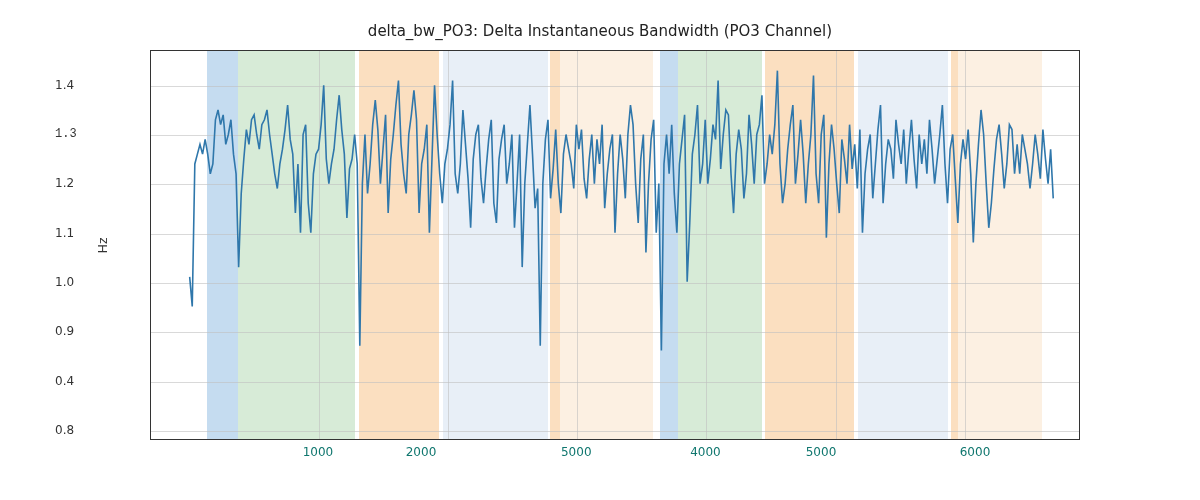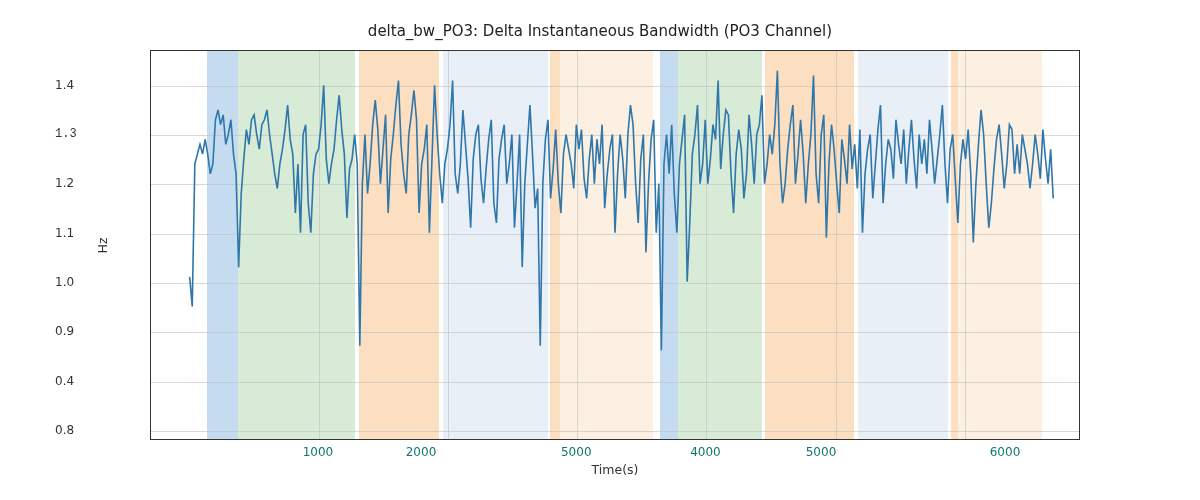--- a/index.html
+++ b/index.html
@@ -158,31 +158,30 @@
       <path id="trace-path" class="trace" d="M38.75 227.09 L41.33 256.71 L43.92 113.54 L46.50 103.67 L49.08 93.80 L51.67 103.67 L54.25 88.86 L56.83 103.67 L59.42 123.42 L62.00 113.54 L64.58 69.11 L67.17 59.24 L69.75 74.05 L72.33 64.18 L74.92 93.80 L77.50 83.92 L80.08 69.11 L82.67 103.67 L85.25 123.42 L87.83 217.22 L90.42 143.16 L93.00 108.61 L95.58 78.99 L98.17 93.80 L100.75 69.11 L103.33 64.18 L105.92 83.92 L108.50 98.73 L111.08 74.05 L113.67 69.11 L116.25 59.24 L118.83 83.92 L121.42 103.67 L124.00 123.42 L126.58 138.23 L129.17 113.54 L131.75 98.73 L134.33 78.99 L136.92 54.30 L139.50 88.86 L142.08 103.67 L144.67 162.91 L147.25 113.54 L149.83 182.66 L152.42 83.92 L155.00 74.05 L157.58 153.04 L160.17 182.66 L162.75 123.42 L165.33 103.67 L167.92 98.73 L170.50 74.05 L173.08 34.56 L175.67 108.61 L178.25 133.29 L180.83 113.54 L183.42 98.73 L186.00 69.11 L188.58 44.43 L191.17 78.99 L193.75 103.67 L196.33 167.85 L198.92 118.48 L201.50 108.61 L204.08 83.92 L206.67 113.54 L209.25 296.20 L211.83 133.29 L214.42 83.92 L217.00 143.16 L219.58 113.54 L222.17 74.05 L224.75 49.37 L227.33 78.99 L229.92 133.29 L232.50 98.73 L235.08 64.18 L237.67 162.91 L240.25 108.61 L242.83 83.92 L245.42 54.30 L248.00 29.62 L250.58 93.80 L253.17 123.42 L255.75 143.16 L258.33 83.92 L260.92 64.18 L263.50 39.49 L266.08 69.11 L268.67 162.91 L271.25 113.54 L273.83 98.73 L276.42 74.05 L279.00 182.66 L281.58 108.61 L284.17 34.56 L286.75 83.92 L289.33 123.42 L291.92 153.04 L294.50 113.54 L297.08 98.73 L299.67 74.05 L302.25 29.62 L304.83 123.42 L307.42 143.16 L310.00 113.54 L312.58 59.24 L315.17 93.80 L317.75 128.35 L320.33 177.72 L322.92 108.61 L325.50 83.92 L328.08 74.05 L330.67 128.35 L333.25 153.04 L335.83 118.48 L338.42 88.86 L341.00 69.11 L343.58 153.04 L346.17 172.78 L348.75 108.61 L351.33 88.86 L353.92 74.05 L356.50 133.29 L359.08 113.54 L361.67 83.92 L364.25 177.72 L366.83 133.29 L369.42 83.92 L372.00 217.22 L374.58 133.29 L377.17 93.80 L379.75 54.30 L382.33 103.67 L384.92 157.97 L387.50 138.23 L390.08 296.20 L392.67 133.29 L395.25 88.86 L397.83 69.11 L400.42 148.10 L403.00 118.48 L405.58 78.99 L408.17 133.29 L410.75 162.91 L413.33 103.67 L415.92 83.92 L418.50 98.73 L421.08 113.54 L423.67 138.23 L426.25 74.05 L428.83 98.73 L431.42 78.99 L434.00 128.35 L436.58 148.10 L439.17 108.61 L441.75 83.92 L444.33 133.29 L446.92 88.86 L449.50 113.54 L452.08 74.05 L454.67 157.97 L457.25 123.42 L459.83 98.73 L462.42 83.92 L465.00 182.66 L467.58 123.42 L470.17 83.92 L472.75 108.61 L475.33 148.10 L477.92 83.92 L480.50 54.30 L483.08 74.05 L485.67 133.29 L488.25 172.78 L490.83 108.61 L493.42 83.92 L496.00 202.41 L498.58 133.29 L501.17 88.86 L503.75 69.11 L506.33 182.66 L508.92 133.29 L511.50 301.14 L514.08 113.54 L516.67 83.92 L519.25 123.42 L521.83 74.05 L524.42 143.16 L527.00 182.66 L529.58 113.54 L532.17 88.86 L534.75 64.18 L537.33 232.03 L539.92 172.78 L542.50 103.67 L545.08 83.92 L547.67 54.30 L550.25 133.29 L552.83 113.54 L555.42 69.11 L558.00 133.29 L560.58 108.61 L563.17 74.05 L565.75 88.86 L568.33 29.62 L570.92 118.48 L573.50 83.92 L576.08 59.24 L578.67 64.18 L581.25 123.42 L583.83 162.91 L586.42 103.67 L589.00 78.99 L591.58 98.73 L594.17 148.10 L596.75 123.42 L599.33 64.18 L601.92 93.80 L604.50 133.29 L607.08 83.92 L609.67 74.05 L612.25 44.43 L614.83 133.29 L617.42 113.54 L620.00 83.92 L622.58 103.67 L625.17 74.05 L627.75 19.75 L630.33 113.54 L632.92 153.04 L635.50 133.29 L638.08 98.73 L640.67 74.05 L643.25 54.30 L645.83 133.29 L648.42 103.67 L651.00 69.11 L653.58 103.67 L656.17 153.04 L658.75 113.54 L661.33 83.92 L663.92 24.68 L666.50 123.42 L669.08 153.04 L671.67 83.92 L674.25 64.18 L676.83 187.59 L679.42 113.54 L682.00 74.05 L684.58 98.73 L687.17 133.29 L689.75 162.91 L692.33 88.86 L694.92 108.61 L697.50 133.29 L700.08 74.05 L702.67 118.48 L705.25 93.80 L707.83 138.23 L710.42 78.99 L713.00 182.66 L715.58 123.42 L718.17 98.73 L720.75 83.92 L723.33 148.10 L725.92 113.54 L728.50 78.99 L731.08 54.30 L733.67 153.04 L736.25 113.54 L738.83 88.86 L741.42 98.73 L744.00 128.35 L746.58 69.11 L749.17 93.80 L751.75 113.54 L754.33 78.99 L756.92 133.29 L759.50 98.73 L762.08 69.11 L764.67 108.61 L767.25 138.23 L769.83 83.92 L772.42 113.54 L775.00 88.86 L777.58 123.42 L780.17 69.11 L782.75 98.73 L785.33 133.29 L787.92 108.61 L790.50 83.92 L793.08 54.30 L795.67 113.54 L798.25 153.04 L800.83 98.73 L803.42 83.92 L806.00 128.35 L808.58 172.78 L811.17 113.54 L813.75 88.86 L816.33 108.61 L818.92 78.99 L821.50 123.42 L824.08 192.53 L826.67 133.29 L829.25 93.80 L831.83 59.24 L834.42 83.92 L837.00 133.29 L839.58 177.72 L842.17 153.04 L844.75 118.48 L847.33 88.86 L849.92 74.05 L852.50 103.67 L855.08 138.23 L857.67 113.54 L860.25 74.05 L862.83 78.99 L865.42 123.42 L868.00 93.80 L870.58 123.42 L873.17 83.92 L875.75 98.73 L878.33 113.54 L880.92 138.23 L883.50 113.54 L886.08 83.92 L888.67 103.67 L891.25 128.35 L893.83 78.99 L896.42 108.61 L899.00 133.29 L901.58 98.73 L904.17 148.10 "></path>
     </svg>
   </div>
 
   <div id="xticks-layer">
       <div class="xtick" style="left: 317.917px;">1000</div>
       <div class="xtick" style="left: 421px;">2000</div>
       <div class="xtick" style="left: 576.25px;">5000</div>
       <div class="xtick" style="left: 705.417px;">4000</div>
       <div class="xtick" style="left: 821px;">5000</div>
-      <div class="xtick" style="left: 1005px;">6000</div>
+      <div class="xtick" style="left: 975px;">6000</div>
     </div>
   <div id="yticks-layer">
       <div class="ytick" style="top: 430.127px;">0.8</div>
       <div class="ytick" style="top: 380.759px;">0.4</div>
       <div class="ytick" style="top: 331.392px;">0.9</div>
       <div class="ytick" style="top: 282.025px;">1.0</div>
       <div class="ytick" style="top: 232.658px;">1.1</div>
       <div class="ytick" style="top: 183.291px;">1.2</div>
       <div class="ytick" style="top: 133.924px; font-family: Liberation Mono, monospace;">1.3</div>
       <div class="ytick" style="top: 84.557px;">1.4</div>
     </div>
 
-  <div class="xlabel">Time(s)</div>
   <div class="ylabel">
     <span>Hz</span>
   </div>
 
 </div>
 
 </body></html>

